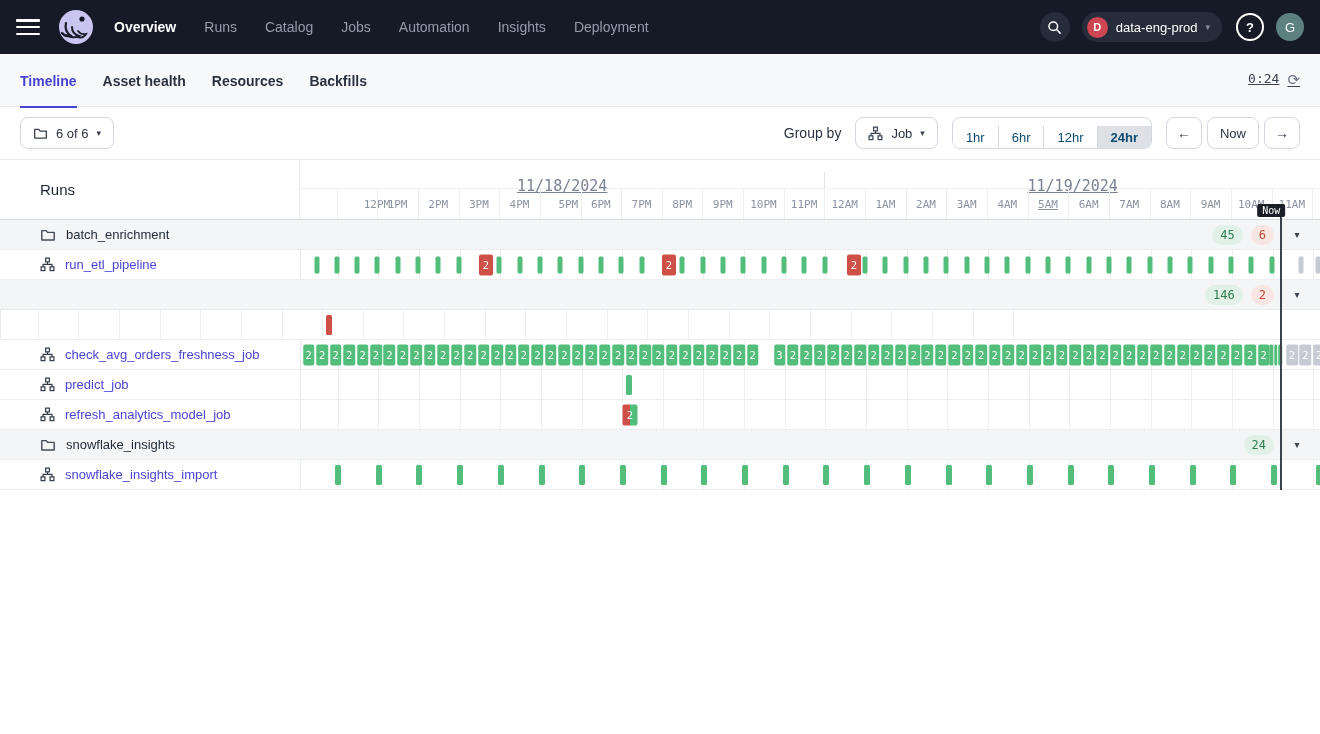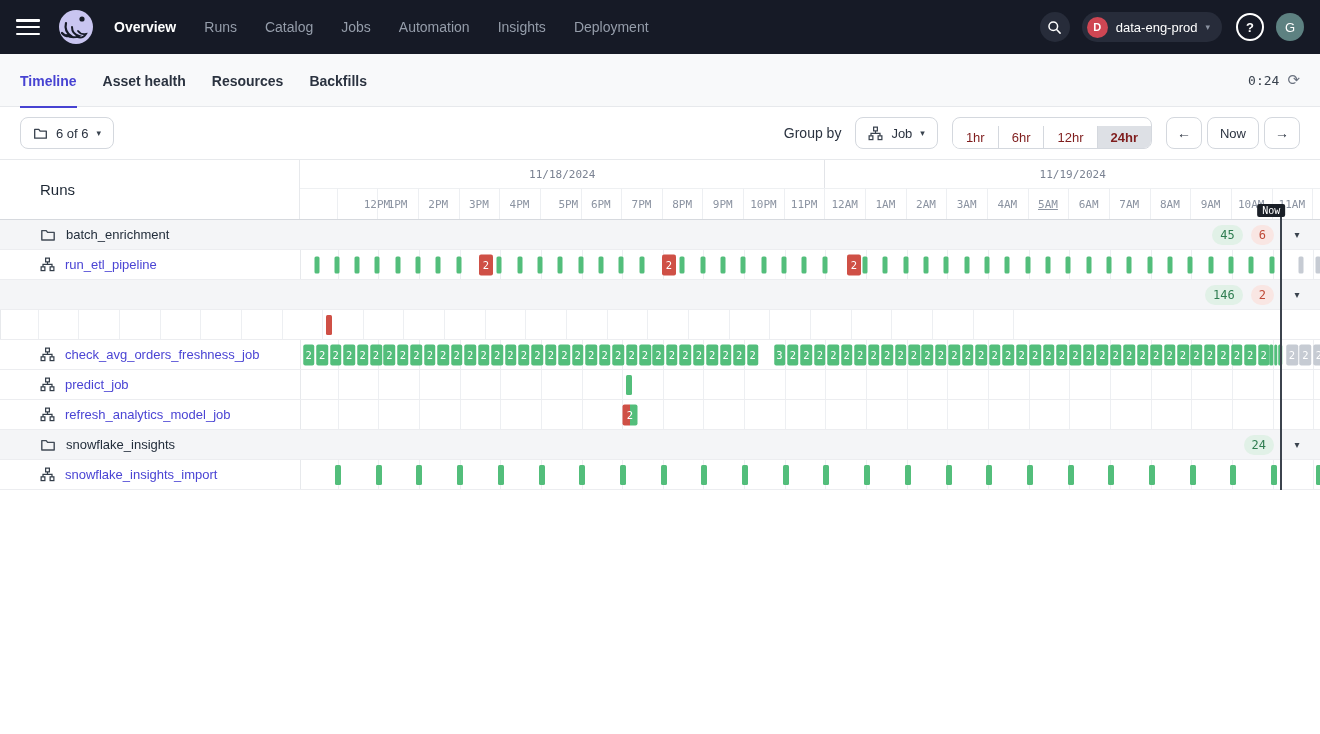--- a/index.html
+++ b/index.html
@@ -25,44 +25,44 @@
   .ws-name { color:#fff; font-size:13px; }
   .chev { color:#8b93a1; font-size:9px; }
   .help-btn { width:28px; height:28px; border-radius:50%; border:2px solid #fff; color:#fff; font-size:13px; font-weight:700; display:flex; align-items:center; justify-content:center; margin-left:14px; cursor:pointer; }
   .avatar { width:28px; height:28px; border-radius:50%; background:#5d8181; color:#fff; font-size:13px; display:flex; align-items:center; justify-content:center; margin-left:12px; cursor:pointer; }
 
   
   .tabsbar { height:53px; background:#f8f9fa; border-bottom:1px solid #e7e9ec; display:flex; align-items:center; padding:0 20px; gap:26px; }
   .tab { font-size:14px; font-weight:700; color:#2b3340; height:53px; display:flex; align-items:center; position:relative; cursor:pointer; }
   .tab.active { color:#4743d2; }
   .tab.active::after { content:''; position:absolute; left:0; right:0; bottom:-1px; height:2px; background:#4743d2; }
-  .countdown { margin-left:auto; display:flex; align-items:center; gap:8px; font-size:13px; color:#39424e; }
+  .countdown { margin-left:auto; display:flex; gap:8px; font-size:13px; color:#39424e;text-decoration:underline; }
   .refresh-glyph { font-size:15px; color:#6b7380; cursor:pointer; }
 
   
   .filterbar { height:52px; display:flex; align-items:center; padding:0 20px; gap:14px; background:#fff; }
   .btn { height:32px; border:1px solid #d4d8de; border-radius:8px; background:#fff; display:inline-flex; align-items:center; gap:8px; padding:0 12px; font-size:13px; color:#2b3340; cursor:pointer; white-space:nowrap; }
   .input-wrap { height:32px; width:184px; border:1px solid #d4d8de; border-radius:8px; display:flex; align-items:center; gap:8px; padding:0 10px; }
   .input-wrap input { border:none; outline:none; font-size:13px; color:#2b3340; width:100%; font-family:"Liberation Sans",sans-serif; }
   .input-wrap input::placeholder { color:#9aa1ac; }
   .fb-right { margin-left:auto; display:flex; align-items:center; gap:14px; }
   .groupby-label { font-size:14px; color:#2b3340; }
   .seg { display:flex; border:1px solid #d4d8de; border-radius:8px; overflow:hidden; height:32px; }
-  .seg .seg-btn { border:none; border-left:1px solid #d4d8de; background:#fff; font-size:13px; color:#7f1d1d; padding:0 13px; cursor:pointer; font-family:"Liberation Sans",sans-serif;margin-top:8px; }
+  .seg .seg-btn { border:none; border-left:1px solid #d4d8de; background:#fff; font-size:13px; color:#0c4a6e; padding:0 13px; cursor:pointer; font-family:"Liberation Sans",sans-serif;margin-top:8px; }
   .seg .seg-btn:first-child { border-left:none; }
   .seg .seg-btn.active { background:#dde0e5; font-weight:700; }
   .nav-btn { justify-content:center; padding:0 10px; font-size:14px; }
   .btn-row { display:flex; gap:5px; }
 
   
   .tl { position:relative; border-top:1px solid #e7e9ec; }
   .tl-header { display:flex; height:60px; border-bottom:1px solid #d6d9de; }
   .tl-runs { width:300px; border-right:1px solid #e7e9ec; display:flex; align-items:center; padding-left:40px; font-size:15px; color:#1d2734; }
   .tl-axis { position:relative; width:1020px; }
-  .date-sec { position:absolute; top:0; height:28px; display:flex; align-items:center; justify-content:center; font-size:11px; color:#7a8292; }
+  .date-sec { position:absolute; top:12px; height:28px; display:flex; align-items:center; justify-content:center; font-size:15px; color:#7a8292;text-decoration:underline; }
   .date-sec.bordered { border-left:1px solid #e2e4e8; }
   .dates-divider { position:absolute; top:28px; left:0; right:0; height:1px; background:#eef0f2; }
   .hour-label { position:absolute; top:28px; height:32px; display:flex; align-items:center; justify-content:center; font-size:11px; color:#8b93a1; }
   .hgrid { position:absolute; top:28px; bottom:0; width:1px; background:#edeff2; }
 
   .tl-body { position:relative; width:1320px; }
   .row { display:flex; height:30px; border-bottom:1px solid #ecedf0; background:#fff; }
   .row.group { background:#f4f5f7; }
   .row-left { width:300px; display:flex; align-items:center; gap:10px; padding-left:40px; flex-shrink:0; }
   .row.group .row-left { width:auto; }

